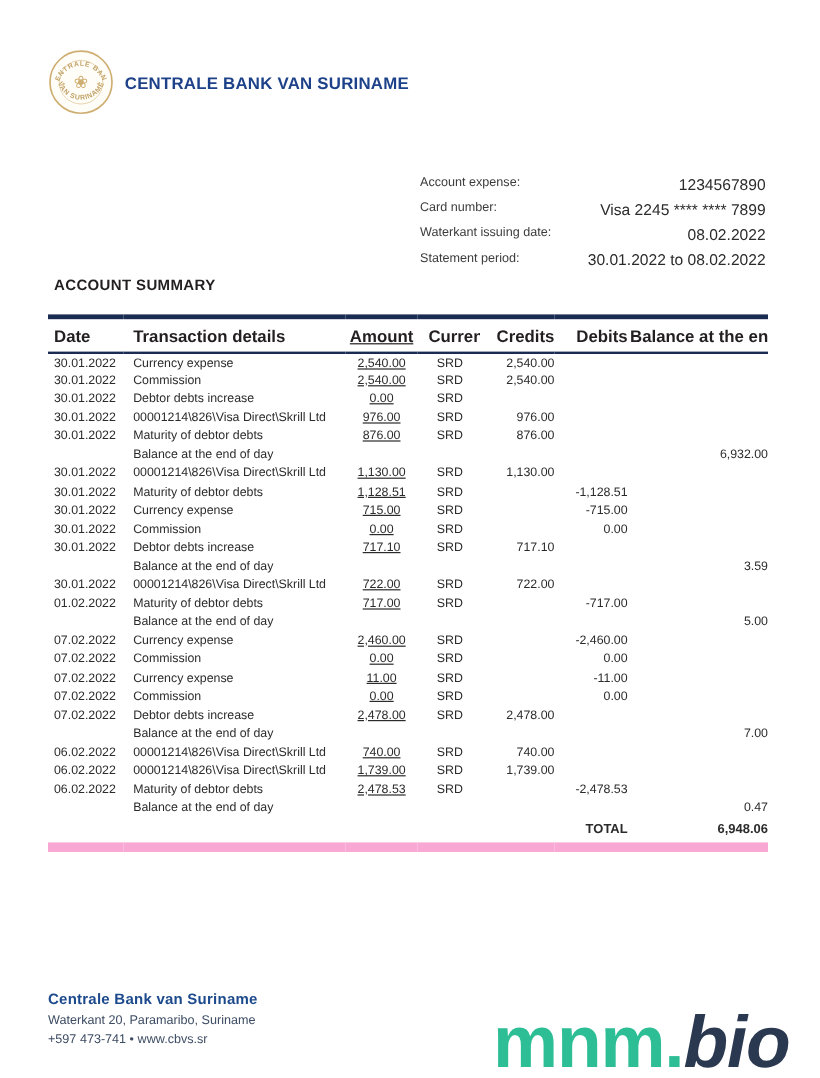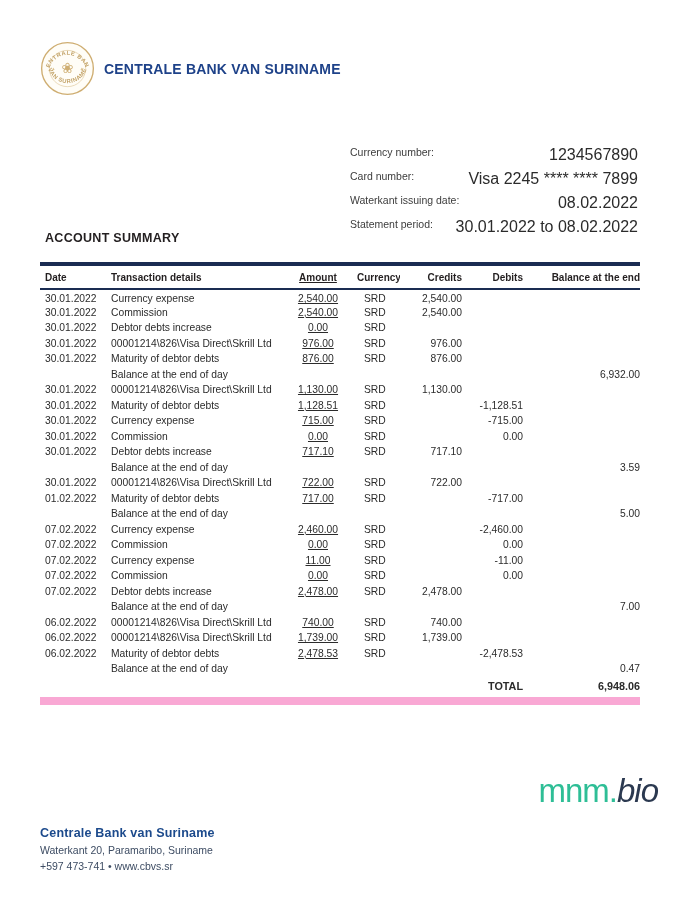--- a/index.html
+++ b/index.html
@@ -17,34 +17,34 @@
   }
 
   
   .holder { position:absolute; left:45px; top:144px; width:300px; }
   .holder-name { font-size:13.5px; font-weight:bold; color:#2b2b2b; letter-spacing:0.2px; }
   .holder-address { margin-top:5px; font-size:10.5px; color:#6b6c6e; }
 
   .acct-info { position:absolute; left:350px; top:146px; width:288px; }
   .acct-row { display:flex; justify-content:space-between; margin-bottom:6px; }
   .acct-label { font-size:10.5px; color:#3c3c3c; }
-  .acct-value { font-size:16px; color:#2b2b2b; text-align:right; }
+  .acct-value { font-size:13px; color:#2b2b2b; text-align:right; }
 
   
   .summary-title {
     position:absolute; left:45px; top:231px;
     font-size:12.5px; font-weight:bold; color:#231f20; letter-spacing:0.3px;
   }
 
   
   .table-wrap { position:absolute; left:40px; top:262px; width:600px; }
   table { width:600px; border-collapse:collapse; table-layout:fixed; }
   thead tr { border-top:4px solid #1a2c52; border-bottom:2px solid #1a2c52; }
   th {
-    font-size:10px; font-weight:bold; color:#231f20;
+    font-size:14px; font-weight:bold; color:#231f20;
     padding:6px 0 5px 0; white-space:nowrap; overflow:hidden;
   }
   td {
     font-size:10.3px; color:#2b2b2b; height:15.5px; padding:0;
     white-space:nowrap; overflow:hidden; vertical-align:middle;
   }
   tbody tr:first-child td { padding-top:3px; }
   .c-date   { text-align:left;  padding-left:5px; }
   .c-det    { text-align:left;  padding-left:8px; }
   .c-amt    { text-align:center;text-decoration:underline; }
@@ -55,22 +55,22 @@
   .c-bal    { text-align:right; }
   tfoot tr { border-bottom:8px solid #f9a8d4; }
   tfoot td { font-weight:bold; font-size:10.8px; padding:3px 0 5px 0; }
 
   
   .footer { position:absolute; left:40px; top:826px; }
   .footer-bank { font-size:12.5px; font-weight:bold; color:#1c4a8c; letter-spacing:0.2px; }
   .footer-line { margin-top:4px; font-size:10.5px; color:#3d4c63; }
 
   .mnm-logo {
-    position:absolute; right:25px; top:774px;
-    font-size:33px; font-weight:normal; letter-spacing:-1px; line-height:1;
+    position:absolute; right:25px; top:838px;
+    font-size:61px; font-weight:bold; letter-spacing:-1px; line-height:1;
   }
   .mnm-prefix { color:#2ebe96; font-style:normal; }
   .mnm-suffix { color:#2b3950; font-style:italic; }
 </style>
 </head>
 <body>
 
 <div class="page">
 
   <div class="logo-row">
@@ -90,21 +90,21 @@
       <text x="50" y="59" font-size="26" text-anchor="middle" fill="#cfae72">❀</text>
       <text x="24" y="55" font-size="9" text-anchor="middle" fill="#d9bd87">✦</text>
       <text x="76" y="55" font-size="9" text-anchor="middle" fill="#d9bd87">✦</text>
     </svg>
     <div class="bank-name">CENTRALE BANK VAN SURINAME</div>
   </div>
 
 
   <div class="acct-info">
     <div class="acct-row">
-      <span class="acct-label">Currency number:</span>
+      <span class="acct-label">Account expense:</span>
       <span class="acct-value">1234567890</span>
     </div>
     <div class="acct-row">
       <span class="acct-label">Card number:</span>
       <span class="acct-value">Visa 2245 **** **** 7899</span>
     </div>
     <div class="acct-row">
       <span class="acct-label">Waterkant issuing date:</span>
       <span class="acct-value">08.02.2022</span>
     </div>

